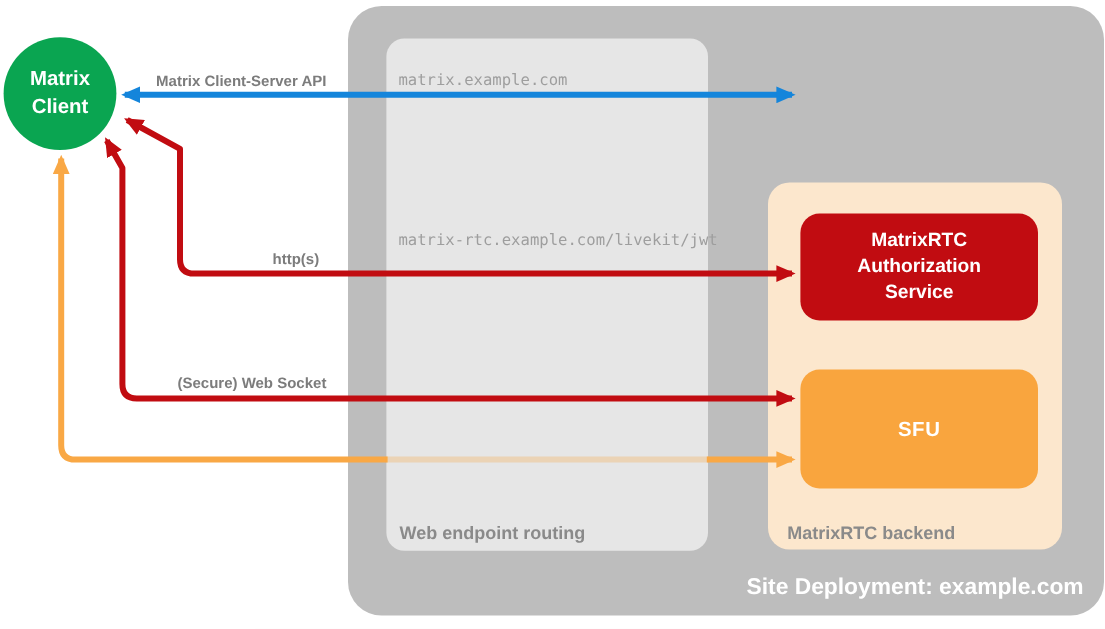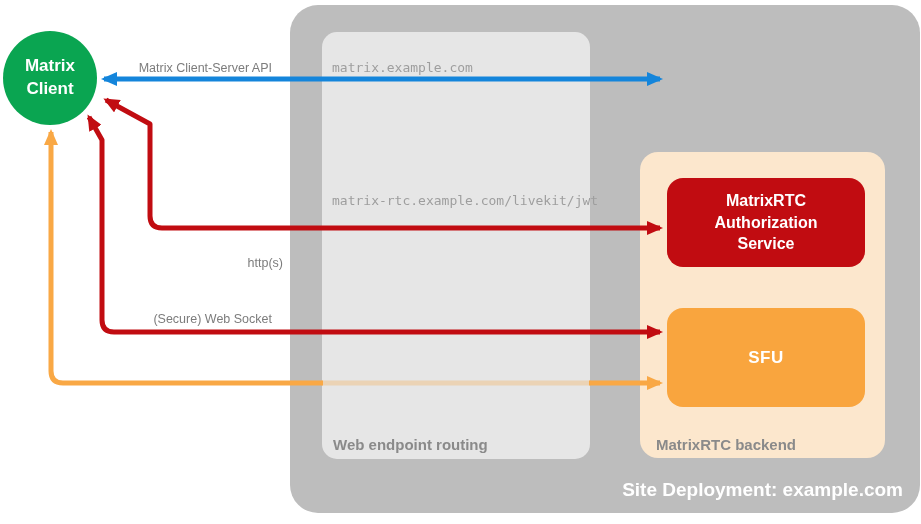--- a/index.html
+++ b/index.html
@@ -12,23 +12,23 @@
   .backend-box{left:640px;top:152px;width:245px;height:306px;border-radius:18px;background:var(--c-peach);}
 
   .node{position:absolute;display:flex;align-items:center;justify-content:center;text-align:center;
         color:#fff;font-weight:bold;border-radius:16px;box-sizing:border-box;}
   .node-homeserver{left:668px;top:31px;width:200px;height:97px;background:var(--c-blue);font-size:17px;border-radius:18px;}
   .node-auth{left:667px;top:178px;width:198px;height:89px;background:var(--c-red);font-size:16px;line-height:1.35;}
   .node-auth .inner{width:150px;}
   .node-sfu{left:667px;top:308px;width:198px;height:99px;background:var(--c-orange);font-size:17px;letter-spacing:.5px;justify-content:center;}
   .node-client{left:3px;top:31px;width:94px;height:94px;border-radius:50%;background:var(--c-green);font-size:17px;line-height:1.35;}
 
-  .arrow-label{position:absolute;white-space:nowrap;color:var(--c-label_gray);font-weight:normal;font-size:12.5px;text-align:right;}
+  .arrow-label{position:absolute;white-space:nowrap;color:var(--c-label_gray);font-weight:bold;font-size:12.5px;text-align:right;}
   .lbl-api{right:649px;top:61px;}
-  .lbl-https{right:638px;top:209px;margin-top:47px;}
+  .lbl-https{right:655px;top:209px;}
   .lbl-ws{right:649px;top:312px;}
   .lbl-webrtc{right:649px;top:362px;}
 
   .url{position:absolute;left:332px;white-space:nowrap;color:var(--c-url_gray);
        font-family:"DejaVu Sans Mono","Liberation Mono",monospace;font-size:13px;}
   .url-1{top:60px;}
   .url-2{top:193px;}
   .url-3{top:313px;}
 
   .container-label{position:absolute;white-space:nowrap;color:var(--c-container_label_gray);font-weight:bold;font-size:15px;}

